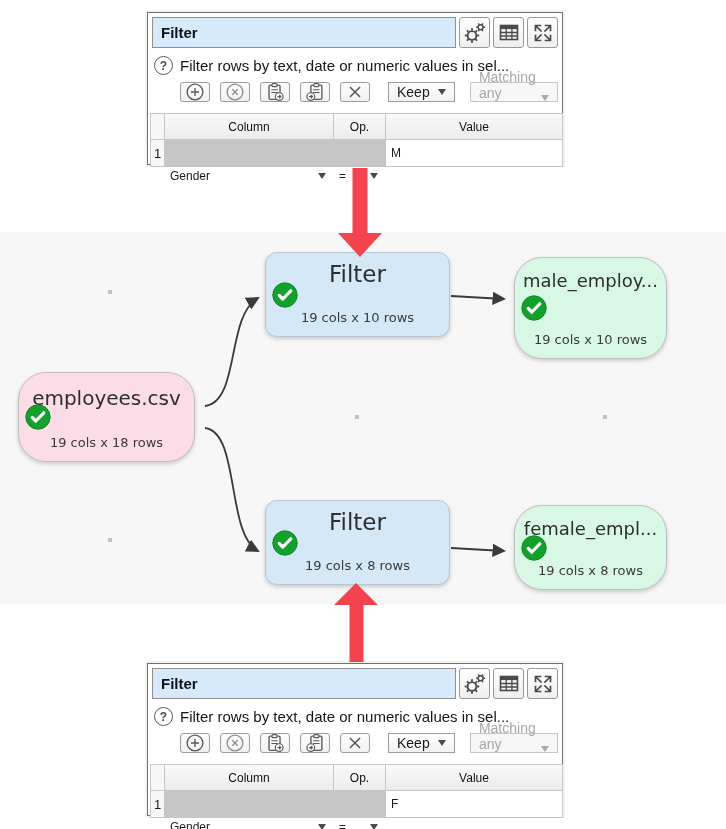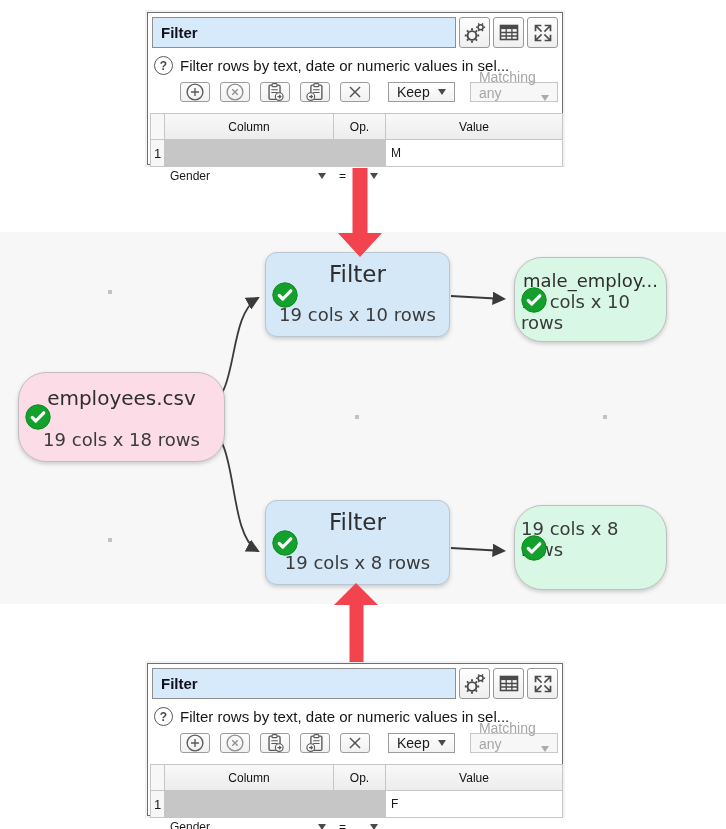--- a/index.html
+++ b/index.html
@@ -16,33 +16,33 @@
                 pointer-events:none; }
   .connectors { z-index:2; }
   .red-arrows { z-index:5; }
 
   
   .node { position:absolute; z-index:3; display:flex; flex-direction:column;
           align-items:center; justify-content:space-between;
           font-family:"DejaVu Sans", sans-serif; color:#2e2e2e;
           border:1px solid #bfbfbf; box-shadow:0 2px 4px rgba(0,0,0,0.18); }
   .node .n-title { white-space:nowrap; }
-  .node .n-sub { font-size:18px; color:#3a3a3a; }
+  .node .n-sub { font-size:13px; color:#3a3a3a; }
   .node-input     { background:#fbdce7; border-radius:28px; }
   .node-transform { background:#d5e8f8; border-radius:12px; border-color:#b9c6d2; }
   .node-output    { background:#d8f7e5; border-radius:28px; }
   .check-badge { position:absolute; left:6px; top:50%; margin-top:-13px;
                  width:26px; height:26px; }
 
-  #node-employees     { left:18px;  top:372px; width:207px; height:90px; padding:13px 8px 11px; }
+  #node-employees     { left:18px;  top:372px; width:177px; height:90px; padding:13px 8px 11px; }
   #node-employees .n-title { font-size:20px; }
   #node-filter-top    { left:265px; top:252px; width:185px; height:85px; padding:8px 8px 11px; }
   #node-filter-bottom { left:265px; top:500px; width:185px; height:85px; padding:8px 8px 11px; }
   .node-transform .n-title { font-size:23px; }
-  #node-male          { left:514px; top:257px; width:153px; height:85px; padding:12px 6px 11px; }
+  #node-male          { left:514px; top:257px; width:153px; height:102px; padding:12px 6px 11px; }
   #node-female        { left:514px; top:505px; width:153px; height:85px; padding:12px 6px 11px; }
   .node-output .n-title { font-size:18px; }
 
   
   .panel { position:absolute; left:147px; width:416px; height:153px; z-index:6;
            background:#ffffff; border:1px solid #6f6f6f;
            box-shadow:0 0 0 2px rgba(0,0,0,0.05); font-size:14px; color:#1a1a1a; }
   #panel-top { top:12px; }
   #panel-bottom { top:663px; }
 
@@ -147,20 +147,21 @@
     </svg>
     <div class="n-title">Filter</div>
     <div class="n-sub">19 cols x 8 rows</div>
   </div>
 
   <div class="node node-output" id="node-female">
     <svg class="check-badge" viewBox="0 0 26 26">
       <circle cx="13" cy="13" r="12.2" fill="#14a02c" stroke="#0c8a20" stroke-width="1"></circle>
       <path d="M7.2,13.4 l3.6,3.6 l8,-8.2" fill="none" stroke="#ffffff" stroke-width="3.2" stroke-linecap="round" stroke-linejoin="round"></path>
     </svg>
+    <div class="n-title">female_empl...</div>
     <div class="n-sub">19 cols x 8 rows</div>
   </div>
 
   <svg class="overlay red-arrows">
     <path d="M352.5,168 L367.5,168 L367.5,233 L382,233 L360,257 L338,233 L352.5,233 Z" fill="#f2434e"></path>
     <path d="M349.5,662 L349.5,605 L334,605 L356,583 L378,605 L363.5,605 L363.5,662 Z" fill="#f2434e"></path>
   </svg>
 
   <div class="panel" id="panel-top">
     <div class="p-titlebar">

